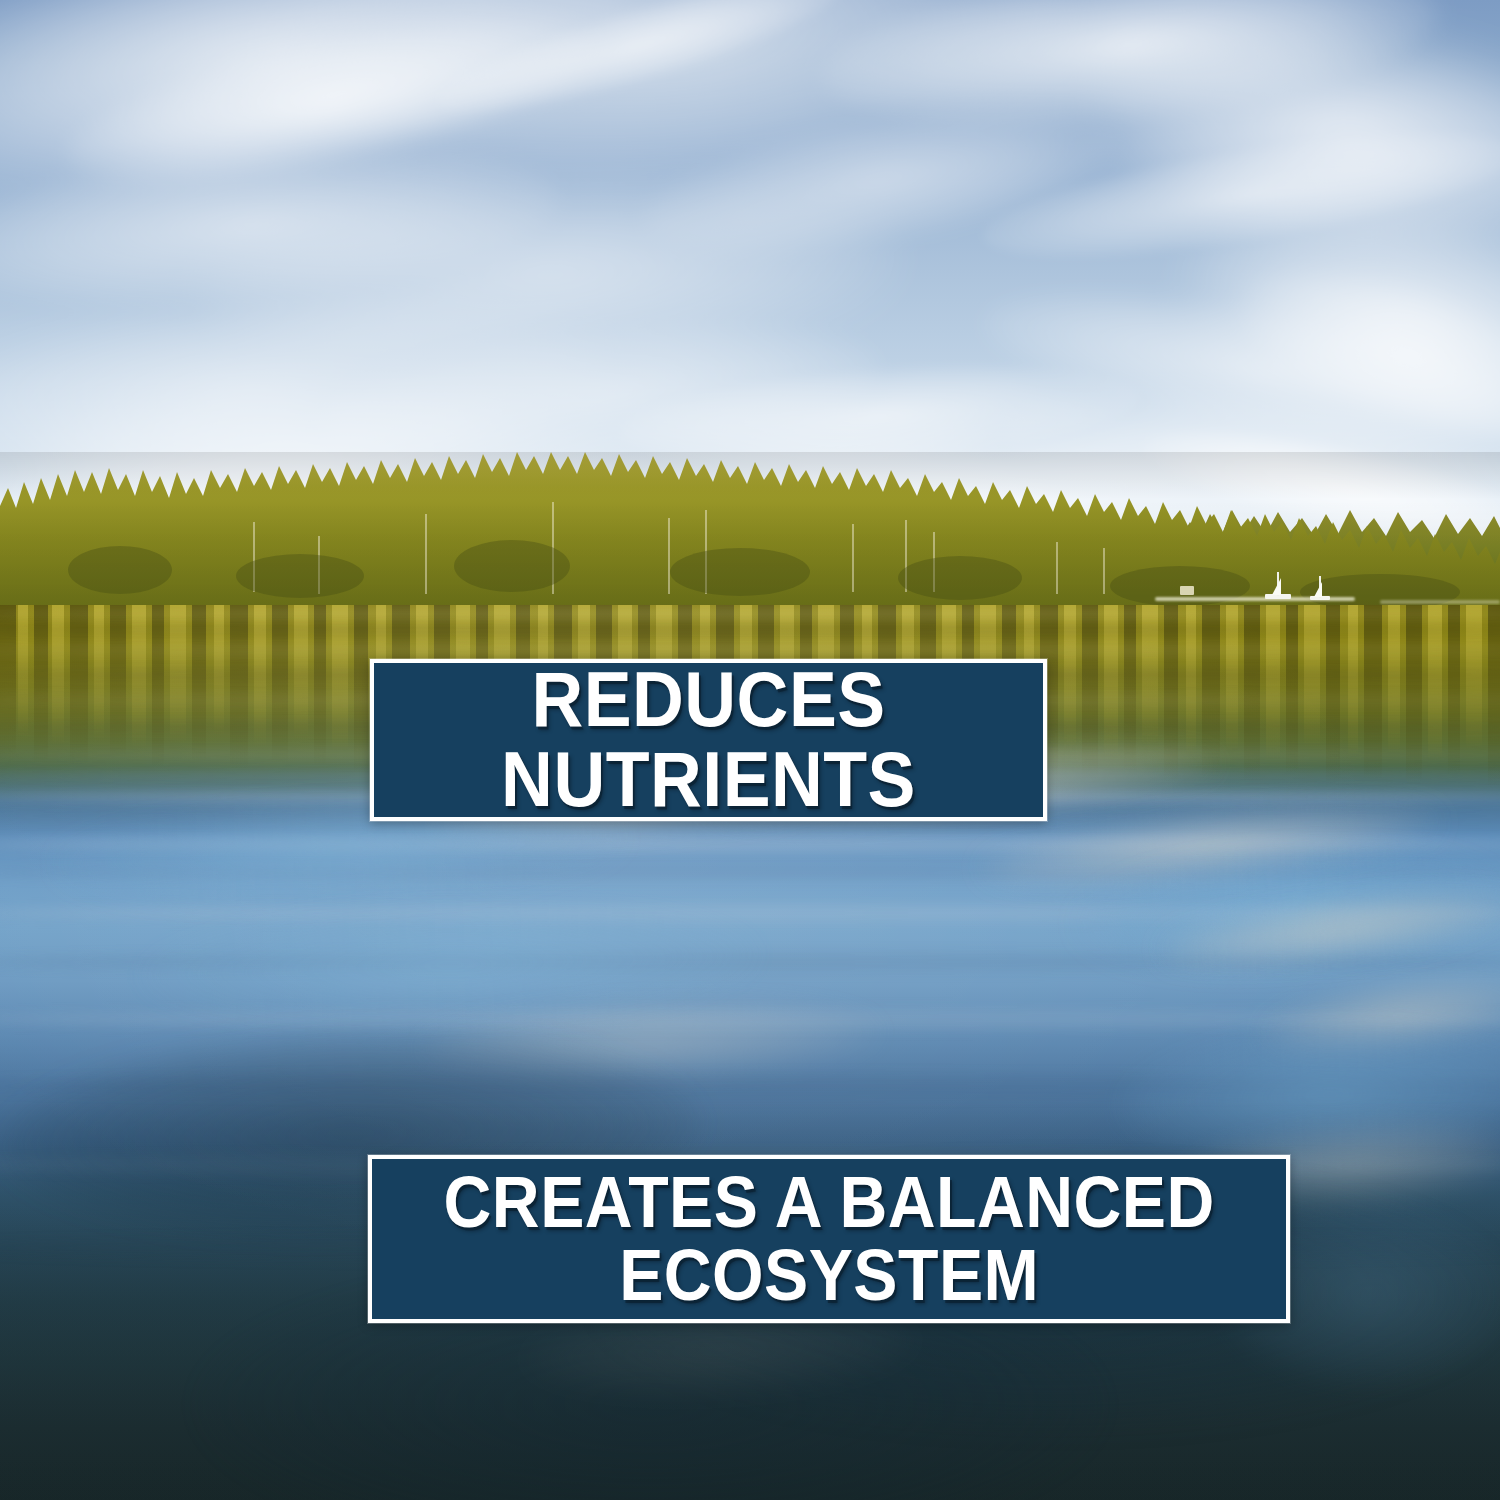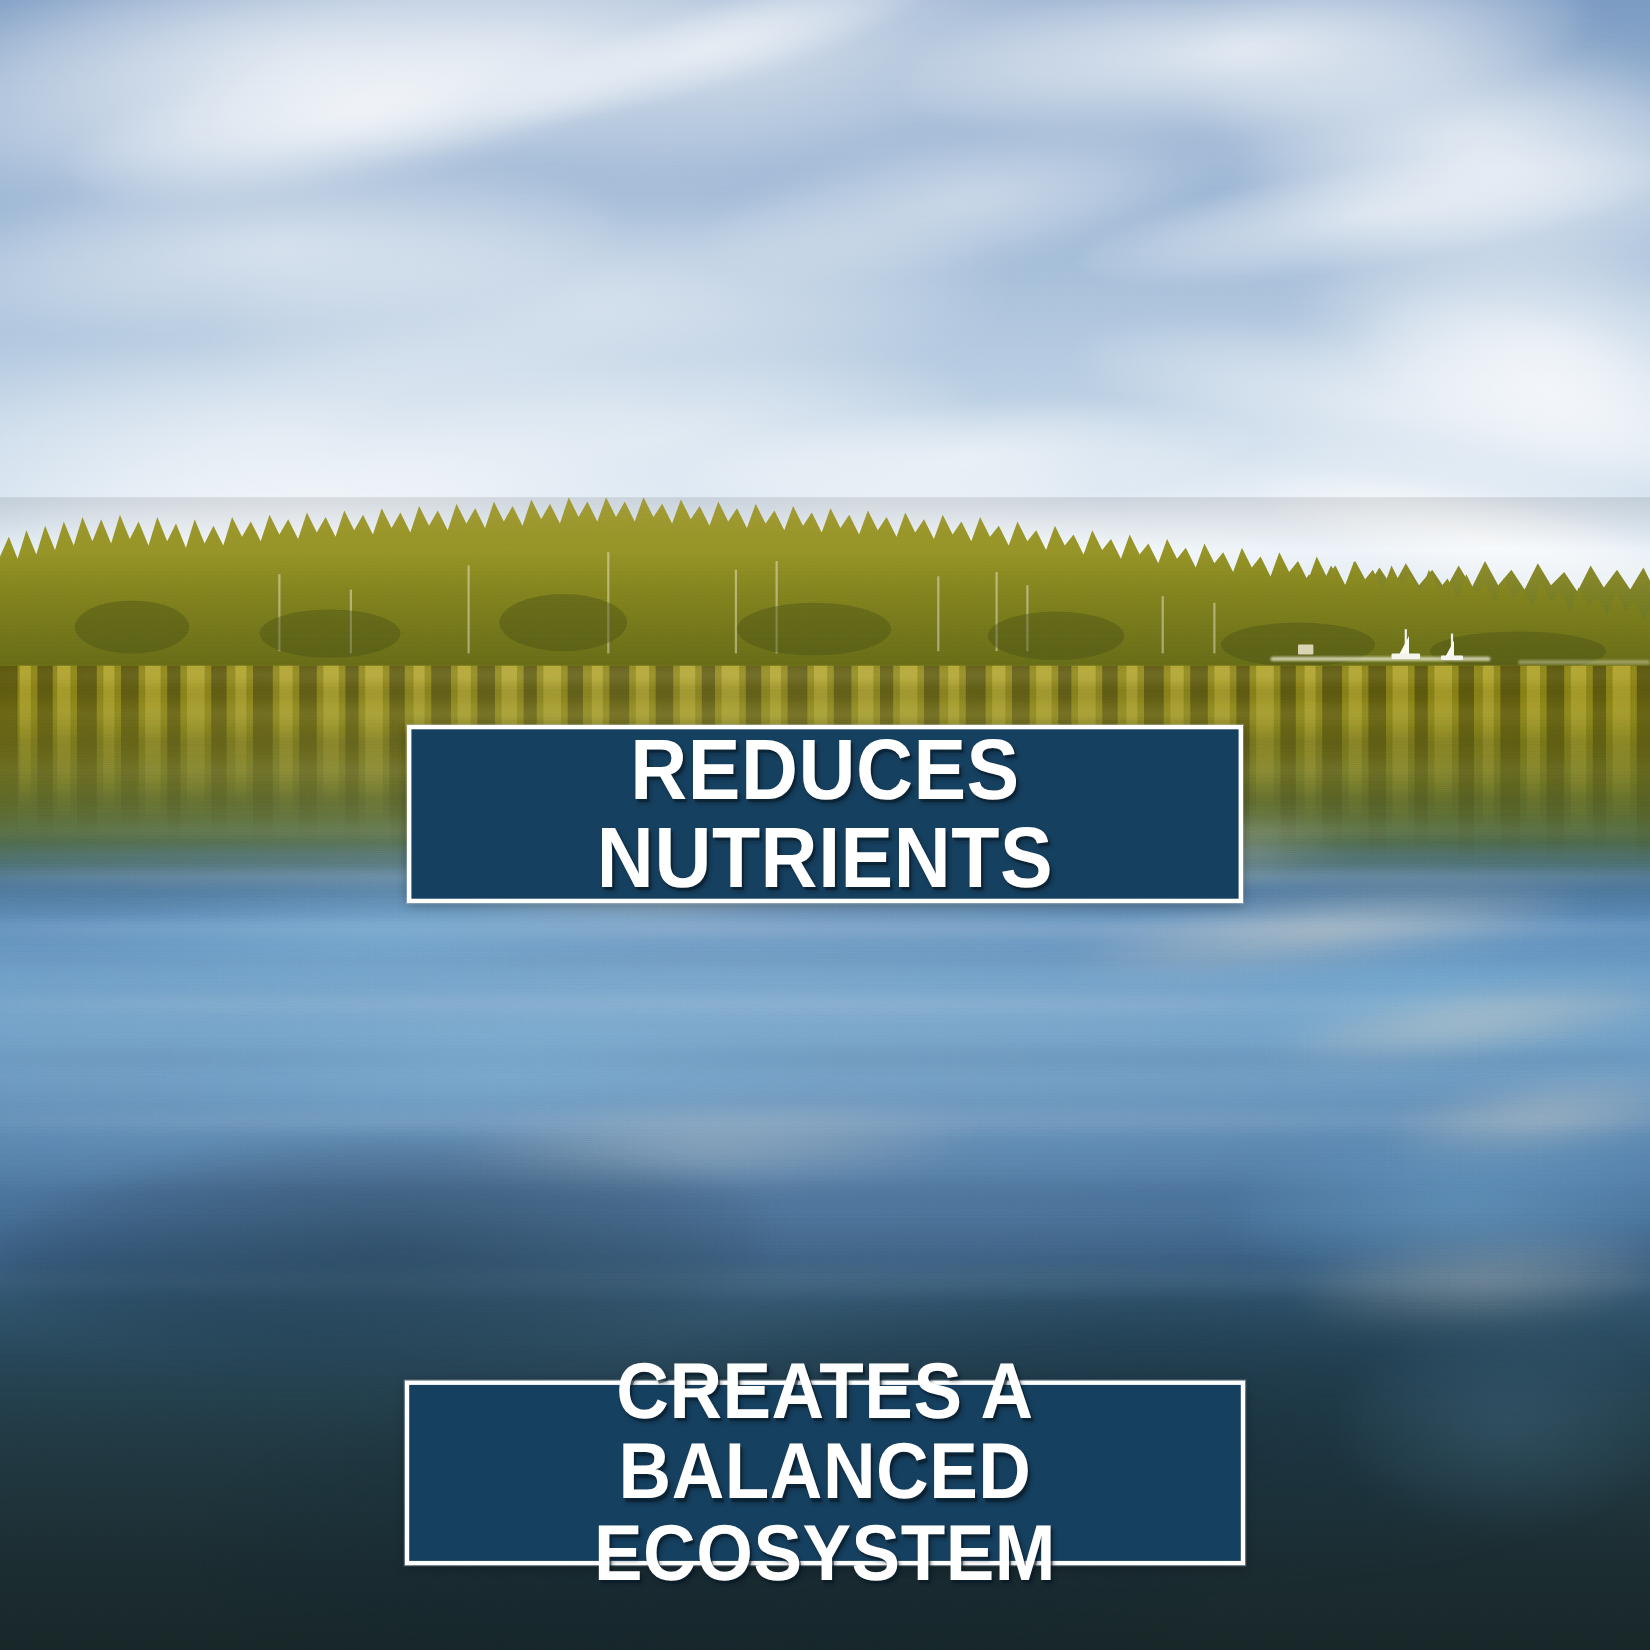--- a/index.html
+++ b/index.html
@@ -228,23 +228,23 @@
     line-height: 1.02;
     text-shadow:
       2px 3px 0 rgba(10,28,42,.55),
       3px 4px 4px rgba(6,20,32,.42);
     transform: scaleX(.92);
     transform-origin: center;
     white-space: pre-line;
     padding: 0 14px;
   }
 
-  #callout-0 { left: 370px; top: 659px;  width: 760px; height: 162px; }
+  #callout-0 { left: 370px; top: 659px;  width: 677px; height: 162px; }
   #callout-1 { left: 368px; top: 939px;  width: 764px; height: 170px; }
-  #callout-2 { left: 368px; top: 1255px; width: 764px; height: 168px; align-items: center; }
+  #callout-2 { left: 368px; top: 1155px; width: 922px; height: 168px; align-items: center; }
 
   #callout-0 .callout-text { font-size: 78px; }
   #callout-1 .callout-text { font-size: 72px; }
   #callout-2 .callout-text { font-size: 72px; }
 </style>
 </head>
 <body>
 
 <div class="stage">
 

